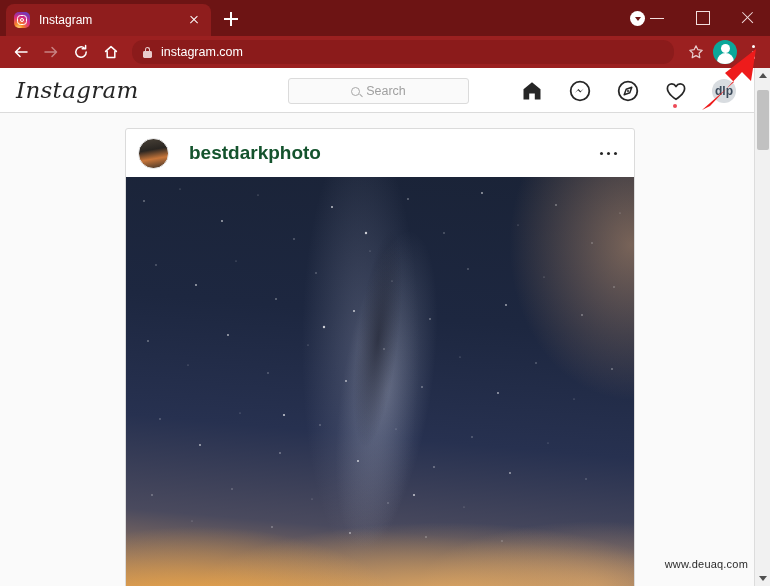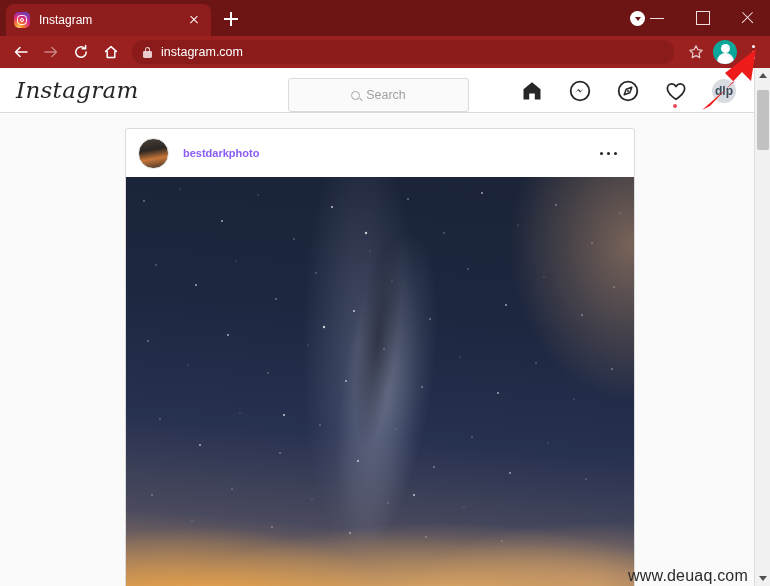--- a/index.html
+++ b/index.html
@@ -134,21 +134,21 @@
   .ig-header {
     position: absolute; left: 0; top: 0; width: 754px; height: 45px;
     background: #ffffff; border-bottom: 1px solid #dbdbdb;
     display: flex; align-items: center;
   }
   .ig-logo {
     margin-left: 16px; font-family: "DejaVu Serif", serif;
     font-size: 23px; color: #262626; font-style: italic; letter-spacing: 0.3px;
   }
   .ig-search {
-    position: absolute; left: 288px; top: 10px; width: 181px; height: 34px;
+    position: absolute; left: 288px; top: 10px; width: 181px; height: 26px;
     background: #fafafa; border: 1px solid #dbdbdb; border-radius: 3px;
     display: flex; align-items: center; justify-content: center;
   }
   .ig-search .mag {
     width: 9px; height: 9px; border: 1.3px solid #a8a8a8; border-radius: 50%;
     position: relative; margin-right: 6px;
   }
   .ig-search .mag::after {
     content: ""; position: absolute; left: 7px; top: 7.5px; width: 4px; height: 1.2px;
     background: #a8a8a8; transform: rotate(45deg);
@@ -174,21 +174,21 @@
     position: absolute; left: 125px; top: 60px; width: 510px;
     background: #ffffff; border: 1px solid #dbdbdb; border-radius: 3px;
     overflow: hidden;
   }
   .post-head { height: 48px; display: flex; align-items: center; padding: 0 12px; }
   .post-avatar {
     width: 31px; height: 31px; border-radius: 50%; flex: 0 0 31px;
     background: linear-gradient(170deg, #4a4238 0%, #2a2622 38%, #c8763a 66%, #3b3128 100%);
     border: 1px solid #e2e2e2;
   }
-  .post-user { margin-left: 14px; font-size: 11px; font-weight: bold; color: #8b5cf6; }
+  .post-user { margin-left: 20px; font-size: 19px; font-weight: bold; color: #14532d; }
   .post-more { margin-left: auto; width: 26px; height: 20px; position: relative; }
   .post-more i {
     position: absolute; top: 9px; width: 3.4px; height: 3.4px; border-radius: 50%; background: #262626;
   }
   .post-more i:nth-child(1) { left: 4px; }
   .post-more i:nth-child(2) { left: 11px; }
   .post-more i:nth-child(3) { left: 18px; }
 
   .post-photo {
     width: 510px; height: 425px; position: relative; overflow: hidden;
@@ -228,22 +228,22 @@
   .sb-thumb {
     position: absolute; left: 2px; top: 22px; width: 12px; height: 60px;
     background: #c1c1c1; border-radius: 2px;
   }
 
   
   .anno-arrow { position: absolute; left: 694px; top: 44px; width: 76px; height: 70px; pointer-events: none; }
 
   
   .watermark {
-    position: absolute; right: 22px; bottom: 1px;
-    font-size: 16px; color: #2b2b2b; letter-spacing: 0.2px; text-align: center;
+    position: absolute; right: 22px; bottom: 16px;
+    font-size: 11px; color: #2b2b2b; letter-spacing: 0.2px; text-align: center;
   }
 </style>
 </head>
 <body>
 
 <div id="app">
 
   <div class="chrome-top">
     <div class="tabstrip">
       <div class="tab">

